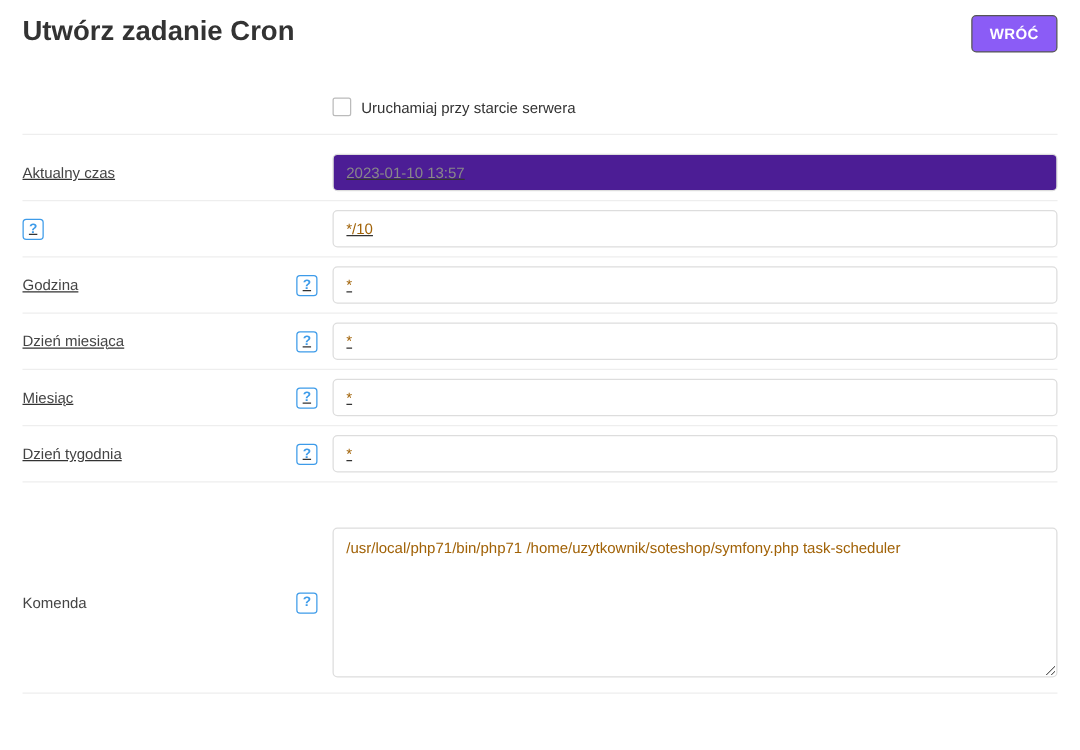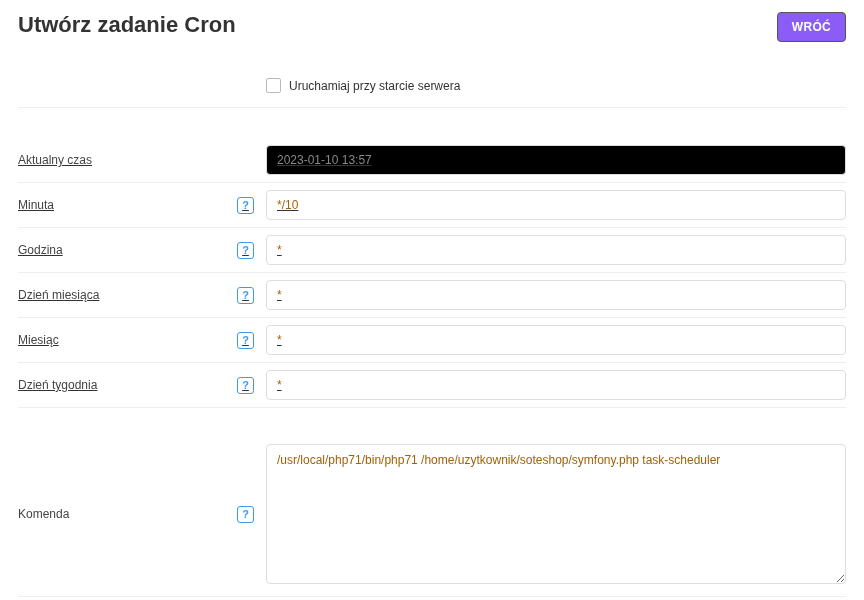--- a/index.html
+++ b/index.html
@@ -54,21 +54,21 @@
   .field-col {
     flex: 1;
     display: flex;
     align-items: center;
   }
   .checkbox-row {
     display: flex;
     align-items: center;
     padding: 8px 0 14px 0;
     border-bottom: 1px solid #eee;
-    margin-bottom: 30px;
+    margin-bottom: 8px;
   }
   .checkbox-row .label-col { width: 248px; }
   .checkbox-row .chk-wrap {
     display: flex;
     align-items: center;
     gap: 8px;
     font-size: 12px;
     color: #333;
   }
   .chk {
@@ -96,25 +96,25 @@
   input[type=text], .readonly-box, textarea {
     width: 100%;
     border: 1px solid #ddd;
     border-radius: 4px;
     padding: 7px 10px;
     font-size: 12px;
     color: #a16207;
     font-family: inherit;
   }
   .readonly-box {
-    background: #000000;
+    background: #4c1d95;
     color: #888;
   }
   textarea {
-    height: 140px;
+    height: 120px;
     resize: both;
     line-height: 1.4;
   }
 
   .section-gap { height: 18px; }
 
   .footer {
     display: flex;
     justify-content: flex-end;
     gap: 10px;
@@ -148,21 +148,20 @@
   <div class="label-col">
     <span class="label-text">Aktualny czas</span>
   </div>
   <div class="field-col">
     <div class="readonly-box">2023-01-10 13:57</div>
   </div>
 </div>
 
 <div class="form-row">
   <div class="label-col">
-    <span class="label-text">Minuta</span>
     <span class="help-icon">?</span>
   </div>
   <div class="field-col">
     <input type="text" value="*/10" style="">
   </div>
 </div>
 
 <div class="form-row">
   <div class="label-col">
     <span class="label-text">Godzina</span>

